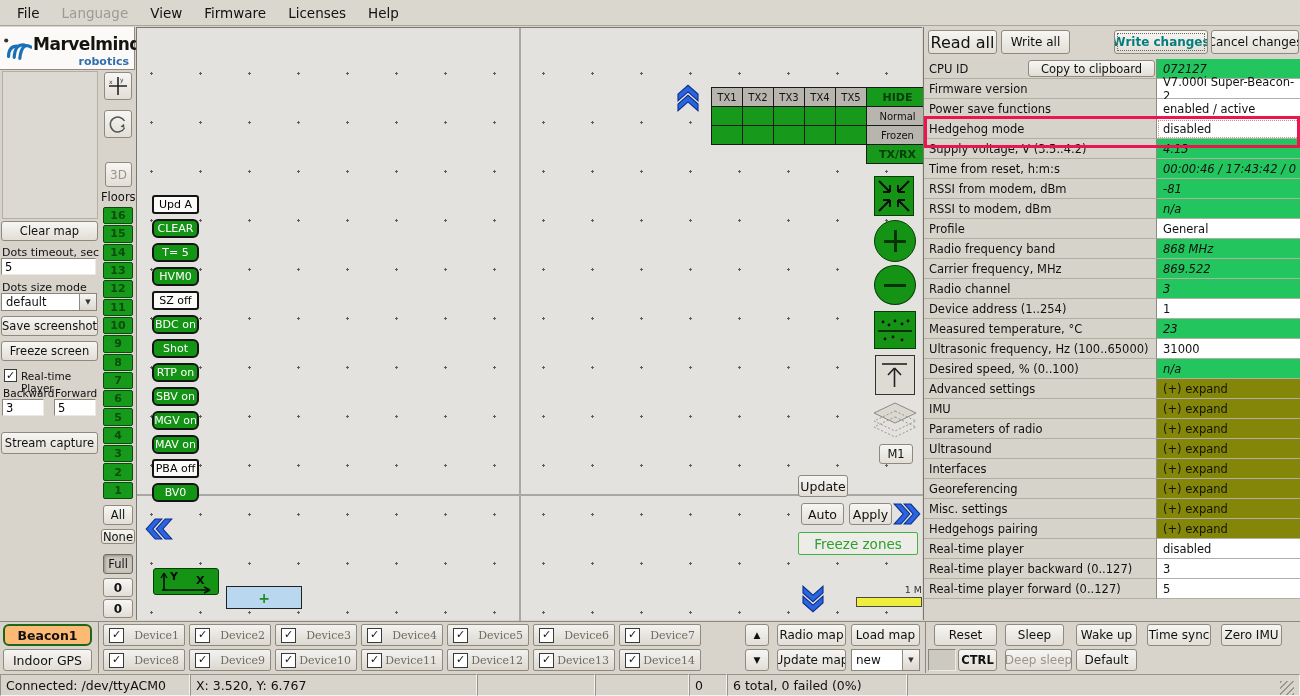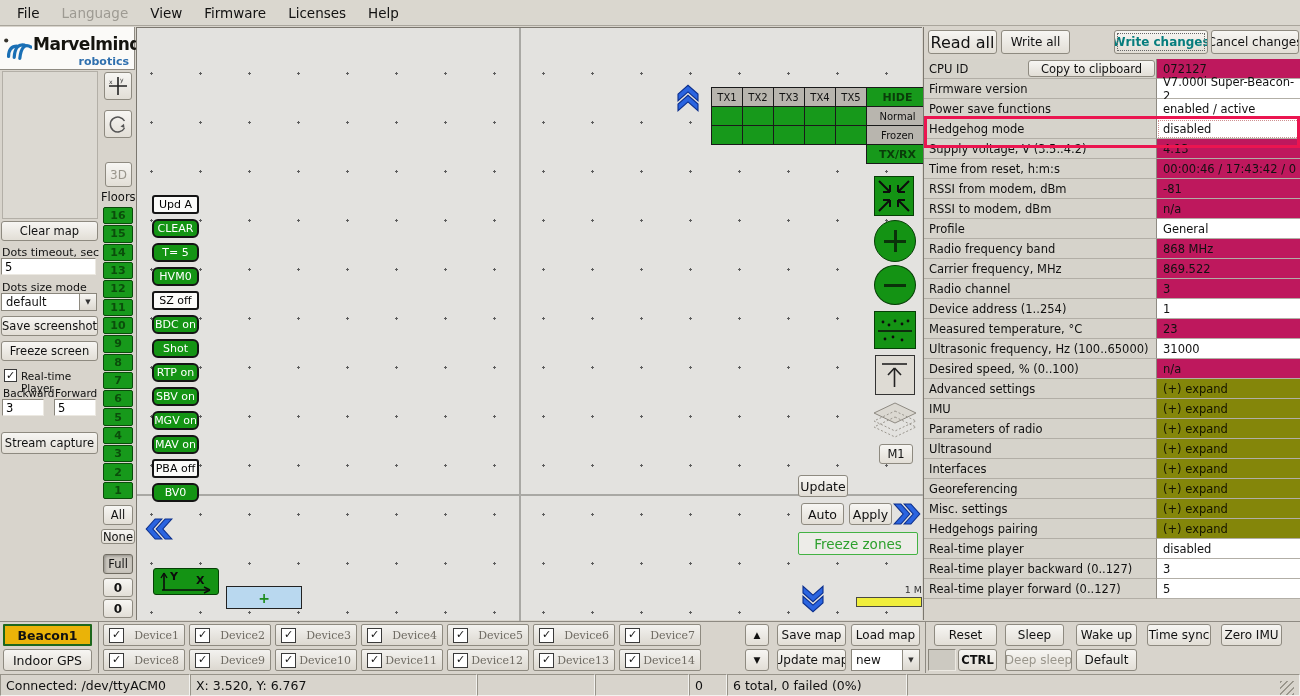--- a/index.html
+++ b/index.html
@@ -58,28 +58,28 @@
        align-items:center;justify-content:center;border-radius:2px;}
   .chev{position:absolute;}
   
   .rpanel{position:absolute;left:923px;top:27px;width:377px;height:593px;background:#d8d4cc;border-left:1px solid #7b776f;box-sizing:border-box;}
   .ptable{position:absolute;left:0;top:32px;width:376px;display:flex;flex-direction:column;}
   .prow{display:flex;height:20px;position:relative;justify-content:center;}
   .plabel{width:233px;box-sizing:border-box;background:#d6d3cb;border-right:1px solid #8e8a82;border-bottom:1px solid #b2aea6;
        display:flex;align-items:center;padding-left:5px;font-size:11.5px;position:relative;}
   .pvalue{flex:1;box-sizing:border-box;border-bottom:1px solid #b2aea6;display:flex;align-items:center;padding-left:6px;font-size:11.5px;}
   .pvalue.ed{background:#ffffff;}
-  .pvalue.ro{background:#be185d;}
+  .pvalue.ro{background:#22c55e;font-style:italic;}
   .pvalue.ex{background:#84860a;color:#141400;}
   .pvalue.focused{outline:1px dotted #cf8f8f;outline-offset:-2px;}
   .hl-overlay{position:absolute;left:0;top:57px;width:370px;height:26px;border:3px solid #eb1550;z-index:4;pointer-events:none;}
   .teal{color:#067d7d;font-weight:bold;outline:1px dotted #666;outline-offset:-4px;}
   
   .bottombar{position:absolute;left:0;top:621px;width:1300px;height:52px;background:#d8d4cc;border-top:1px solid #8e8a82;box-sizing:border-box;}
-  .beacon{background:#eab308;border:2px solid #1d671d;border-radius:1px;font-weight:bold;font-size:12.5px;
+  .beacon{background:#fdba74;border:2px solid #1d671d;border-radius:6px;font-weight:bold;font-size:12.5px;
        display:flex;align-items:center;justify-content:center;}
   .devcell{background:linear-gradient(#f3f2ef,#dcd8d0);border:1px solid #8e8a80;border-radius:2px;display:flex;
        align-items:center;padding:0 5px;box-sizing:border-box;}
   .devcheck{width:13px;height:13px;background:#fff;border:1px solid #3a3a3a;font-size:11px;line-height:12px;text-align:center;color:#111;}
   .devname{margin-left:auto;font-family:"DejaVu Serif",serif;color:#6e6a62;font-size:11px;}
   .vsep{position:absolute;width:1px;background:#8e8a82;}
   
   .statusbar{position:absolute;left:0;top:674px;width:1300px;height:20px;background:#d8d4cc;display:flex;}
   .scell{height:22px;box-sizing:border-box;border:1px solid;border-color:#979389 #f3f2ef #f3f2ef #979389;
        display:flex;align-items:center;padding:0 5px;font-size:12.5px;white-space:nowrap;overflow:hidden;}
@@ -487,21 +487,21 @@
         <span class="devname">Device13</span>
       </div>
     <div class="devcell abs" style="left:619px;top:27px;width:82px;height:22px">
         <span class="devcheck">✓</span>
         <span class="devname">Device14</span>
       </div>
 
     <div class="btn abs" style="left:745px;top:2px;width:24px;height:22px;font-size:9px">▲</div>
     <div class="btn abs" style="left:745px;top:27px;width:24px;height:22px;font-size:9px">▼</div>
 
-    <div class="btn abs" style="left:777px;top:2px;width:69px;height:22px;font-size:12px">Save map</div>
+    <div class="btn abs" style="left:777px;top:2px;width:69px;height:22px;font-size:12px">Radio map</div>
     <div class="btn abs" style="left:851px;top:2px;width:69px;height:22px;font-size:12px">Load map</div>
     <div class="btn abs" style="left:777px;top:27px;width:69px;height:22px;font-size:12px">Update map</div>
     <div class="combo abs" style="left:851px;top:27px;width:69px;height:22px">
       <span class="txt" style="font-size:12px">new</span>
       <span class="arrow">▼</span>
     </div>
     <div class="vsep" style="left:925px;top:0;height:51px"></div>
 
     <div class="btn abs" style="left:934px;top:2px;width:63px;height:22px;font-size:12px">Reset</div>
     <div class="btn abs" style="left:1005px;top:2px;width:59px;height:22px;font-size:12px">Sleep</div>

